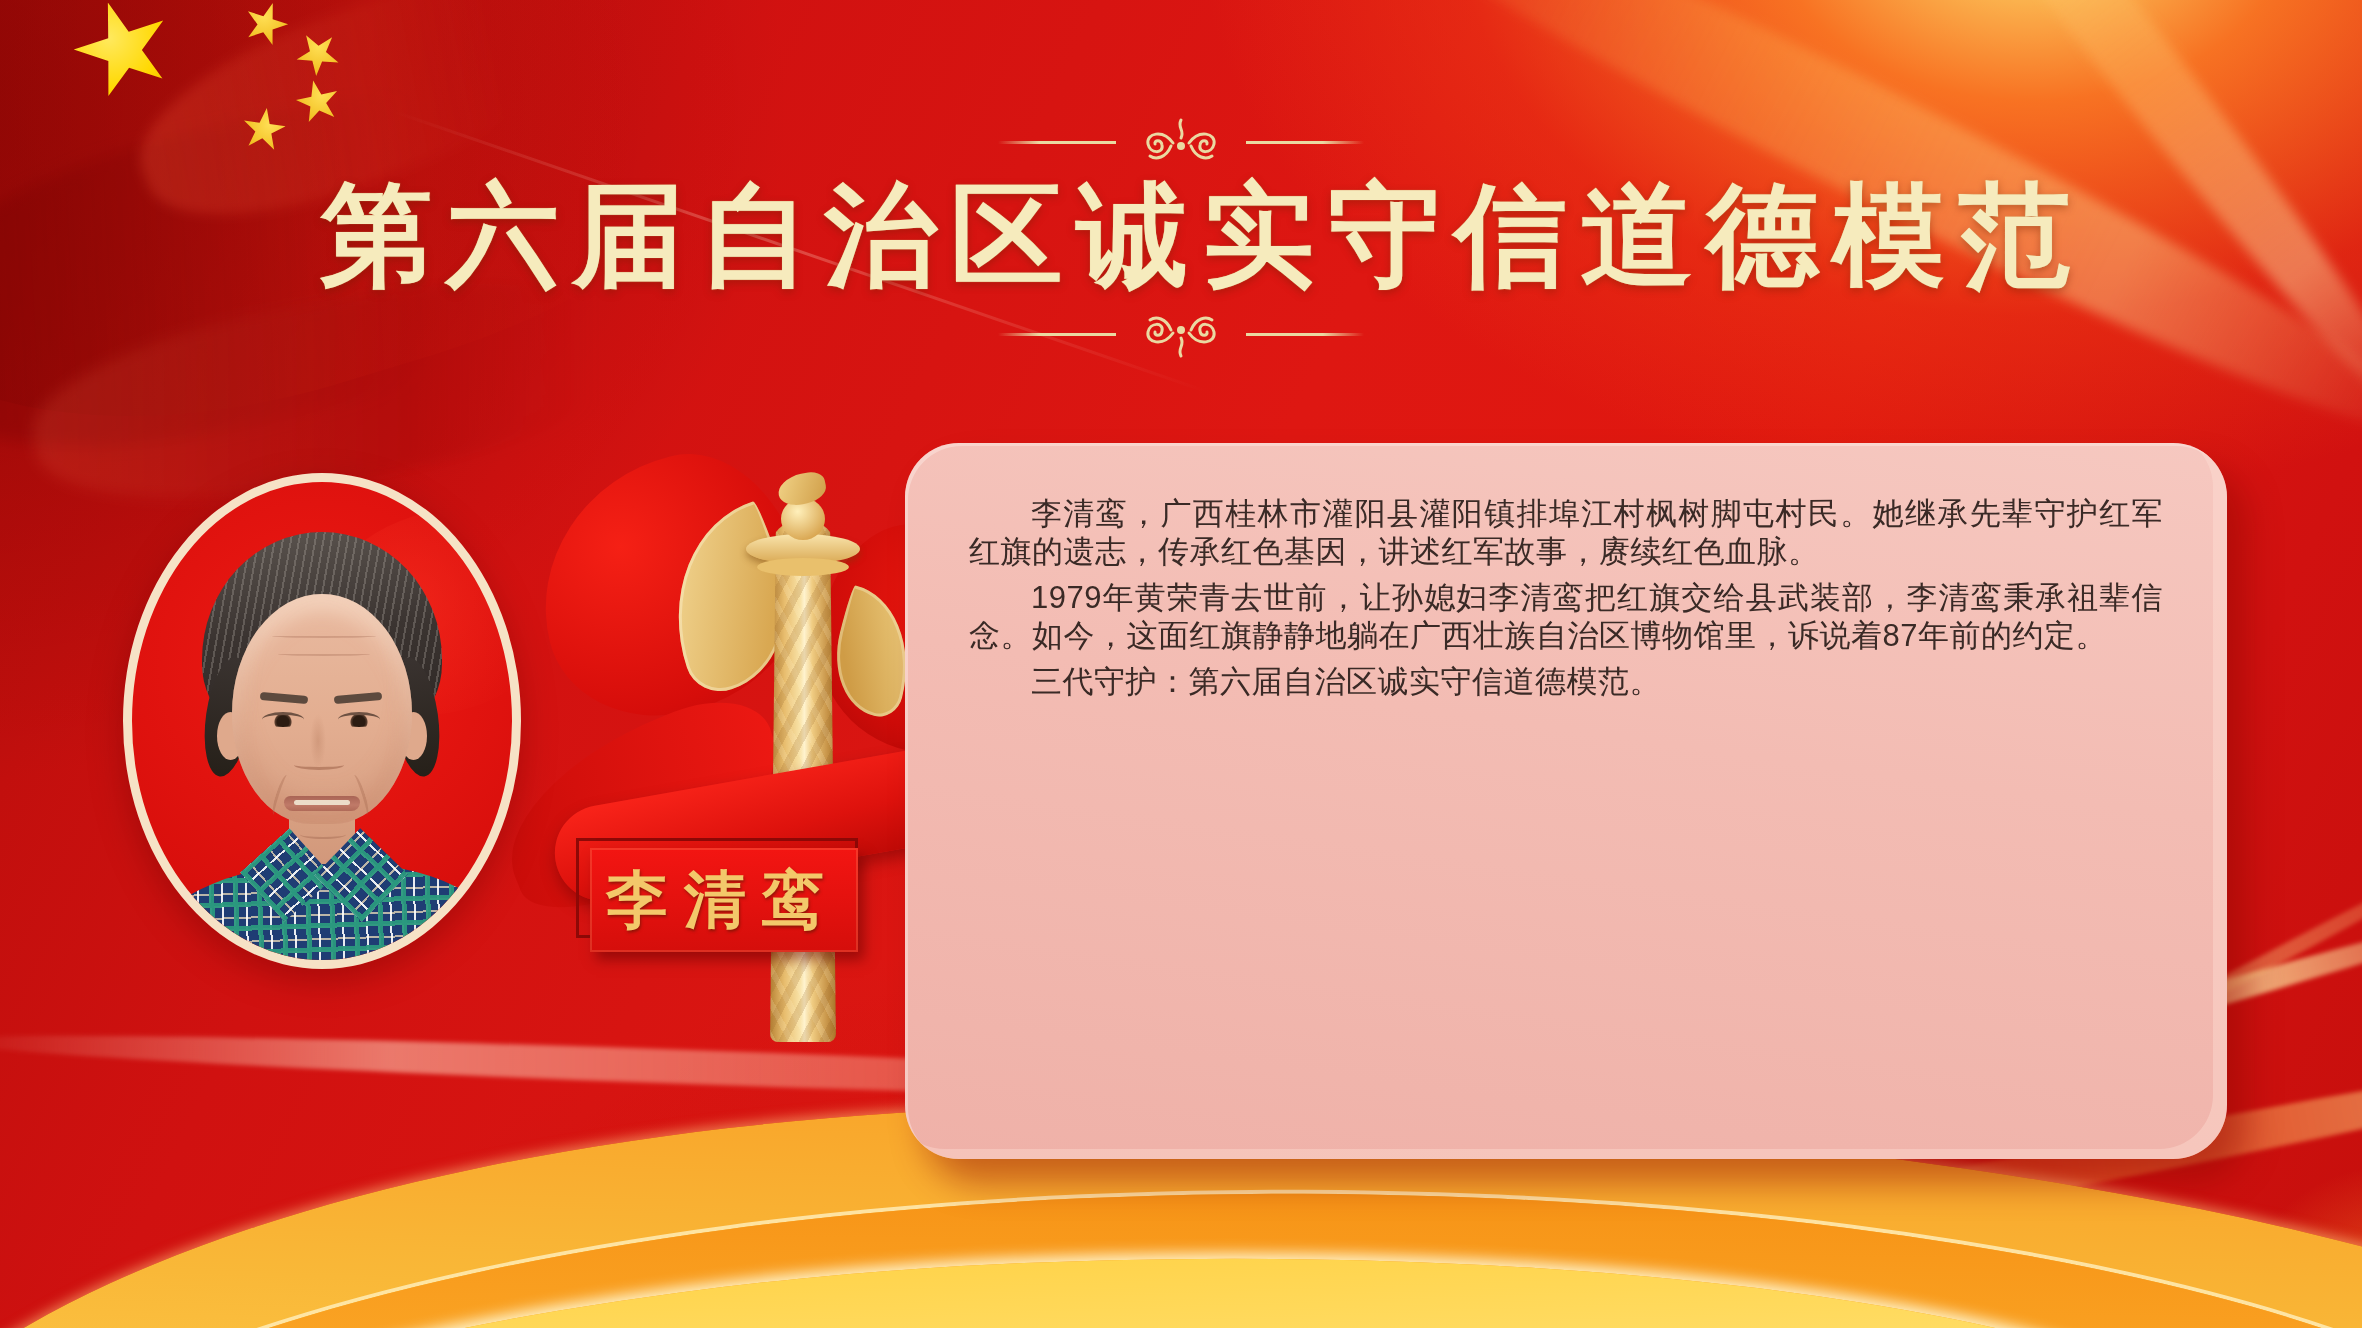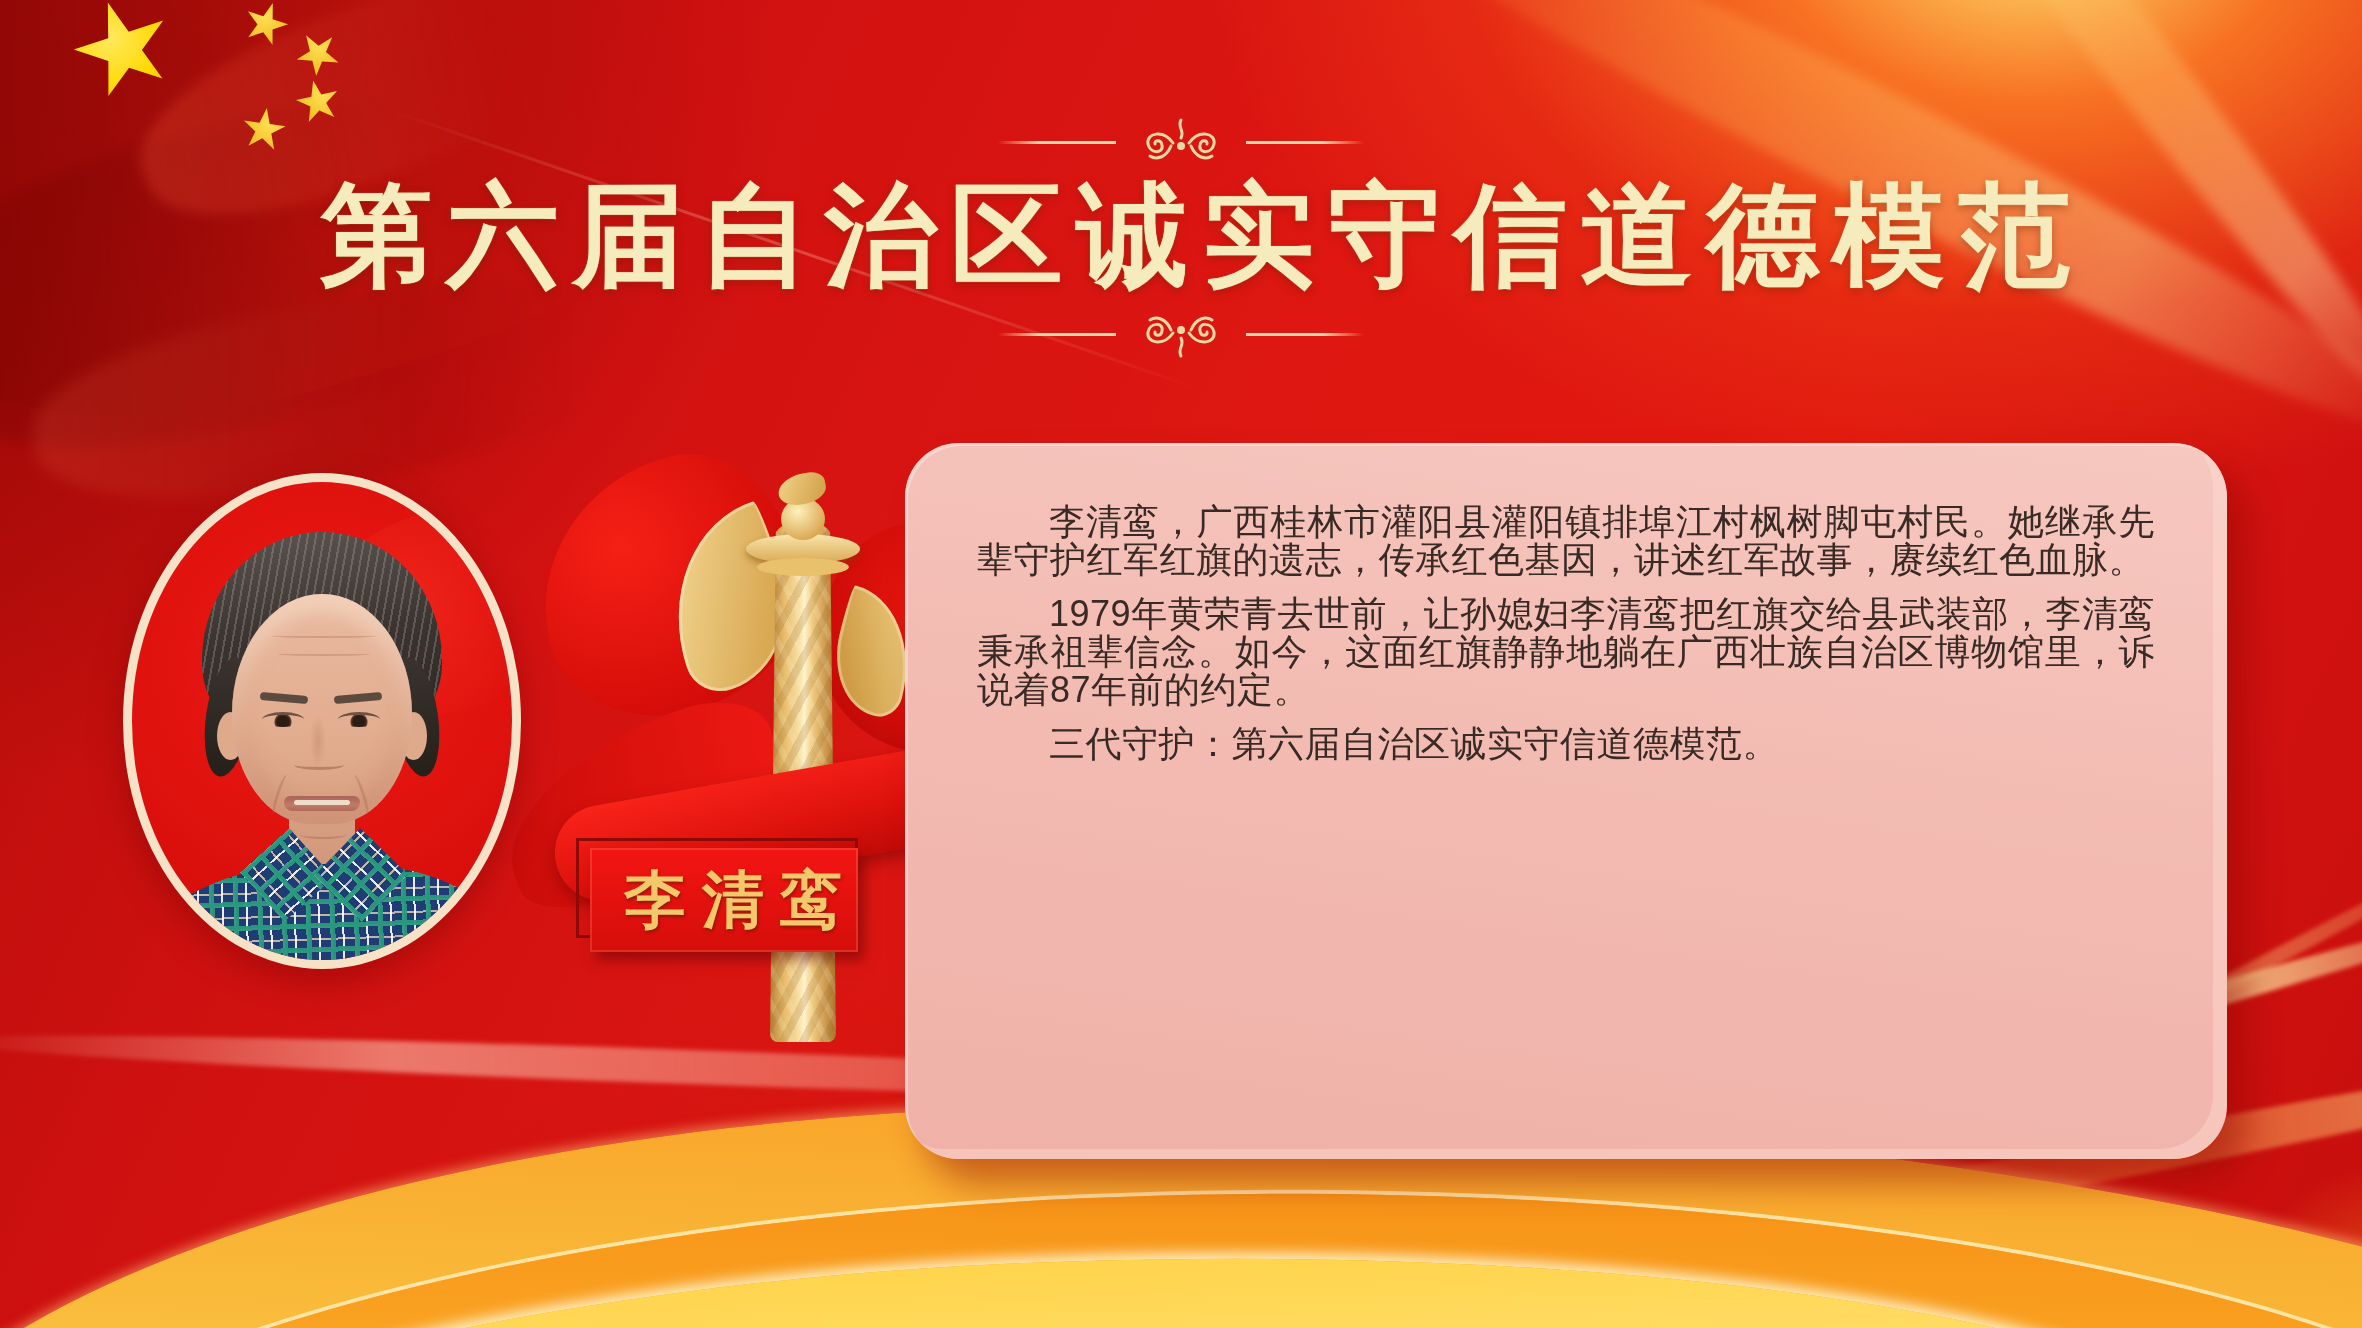--- a/index.html
+++ b/index.html
@@ -157,36 +157,36 @@
       repeating-linear-gradient(0deg,rgba(252,232,190,0.7) 0 2px,rgba(252,232,190,0) 2px 12px);}
   .shirt{left:6px;top:382px;width:370px;height:112px;z-index:7;transform:rotate(-2deg);
     border-radius:46% 46% 0 0/85% 85% 0 0;}
   .collar{width:66px;height:66px;z-index:8;}
   .collar-l{left:122px;top:360px;transform:rotate(48deg);}
   .collar-r{left:196px;top:360px;transform:rotate(-46deg);}
   
   .name-plate-outer{position:absolute;left:576px;top:838px;width:282px;height:100px;
     border:3px solid #8e0907;z-index:9;}
   .name-plate{position:absolute;left:590px;top:848px;width:268px;height:104px;z-index:10;
-    display:flex;align-items:center;justify-content:flex-end;
+    display:flex;align-items:center;justify-content:flex-start;
     background:linear-gradient(180deg,#f31512,#d50e0b);
     box-shadow:inset 0 0 0 2px rgba(255,175,120,0.22),6px 8px 12px rgba(95,0,0,0.5);}
   .name-plate span{
     font-family:"Liberation Serif",serif;font-weight:700;font-size:62px;letter-spacing:16px;
     padding-left:16px;color:#f3c86a;text-shadow:1px 2px 3px rgba(80,25,0,0.55);white-space:nowrap;}
   
   .bio-panel{position:absolute;left:905px;top:443px;width:1322px;height:716px;z-index:11;
     border-radius:54px;
     background:linear-gradient(188deg,#f6c8c0 0%,#f3bcb3 42%,#efb1a8 100%);
     box-shadow:20px 24px 34px rgba(140,6,3,0.45),
                inset -14px -10px 0 rgba(255,226,216,0.38),
                inset 3px 3px 0 rgba(255,240,235,0.4);
     padding:44px 56px 36px;}
-  .bio-panel p{margin:16px;text-indent:2em;text-align:justify;
-    font-size:36px;line-height:38px;color:#3a2a26;letter-spacing:0.5px;}
+  .bio-panel p{margin:8px;text-indent:2em;text-align:justify;
+    font-size:31px;line-height:38px;color:#3a2a26;letter-spacing:0.5px;}
   
   .wave{position:absolute;}
   .wave-pink{left:-60px;top:1050px;width:1500px;height:34px;transform:rotate(2deg);border-radius:50%;
     background:linear-gradient(90deg,rgba(255,195,172,0) 0%,rgba(255,205,182,0.55) 30%,rgba(255,192,165,0.35) 70%,rgba(255,192,165,0) 100%);
     filter:blur(2px);z-index:5;}
   .wave-back{left:-180px;top:1108px;width:2900px;height:640px;transform:rotate(2.2deg);z-index:5;
     border-radius:50% 50% 0 0/85% 45% 0 0;
     background:linear-gradient(180deg,#f9a52a 0%,#f9b838 32%,#ffcf4f 72%,#ffd75c 100%);
     box-shadow:0 -4px 12px rgba(255,190,120,0.55);}
   .wave-mid{left:-140px;top:1192px;width:2750px;height:540px;transform:rotate(1.1deg);z-index:6;

